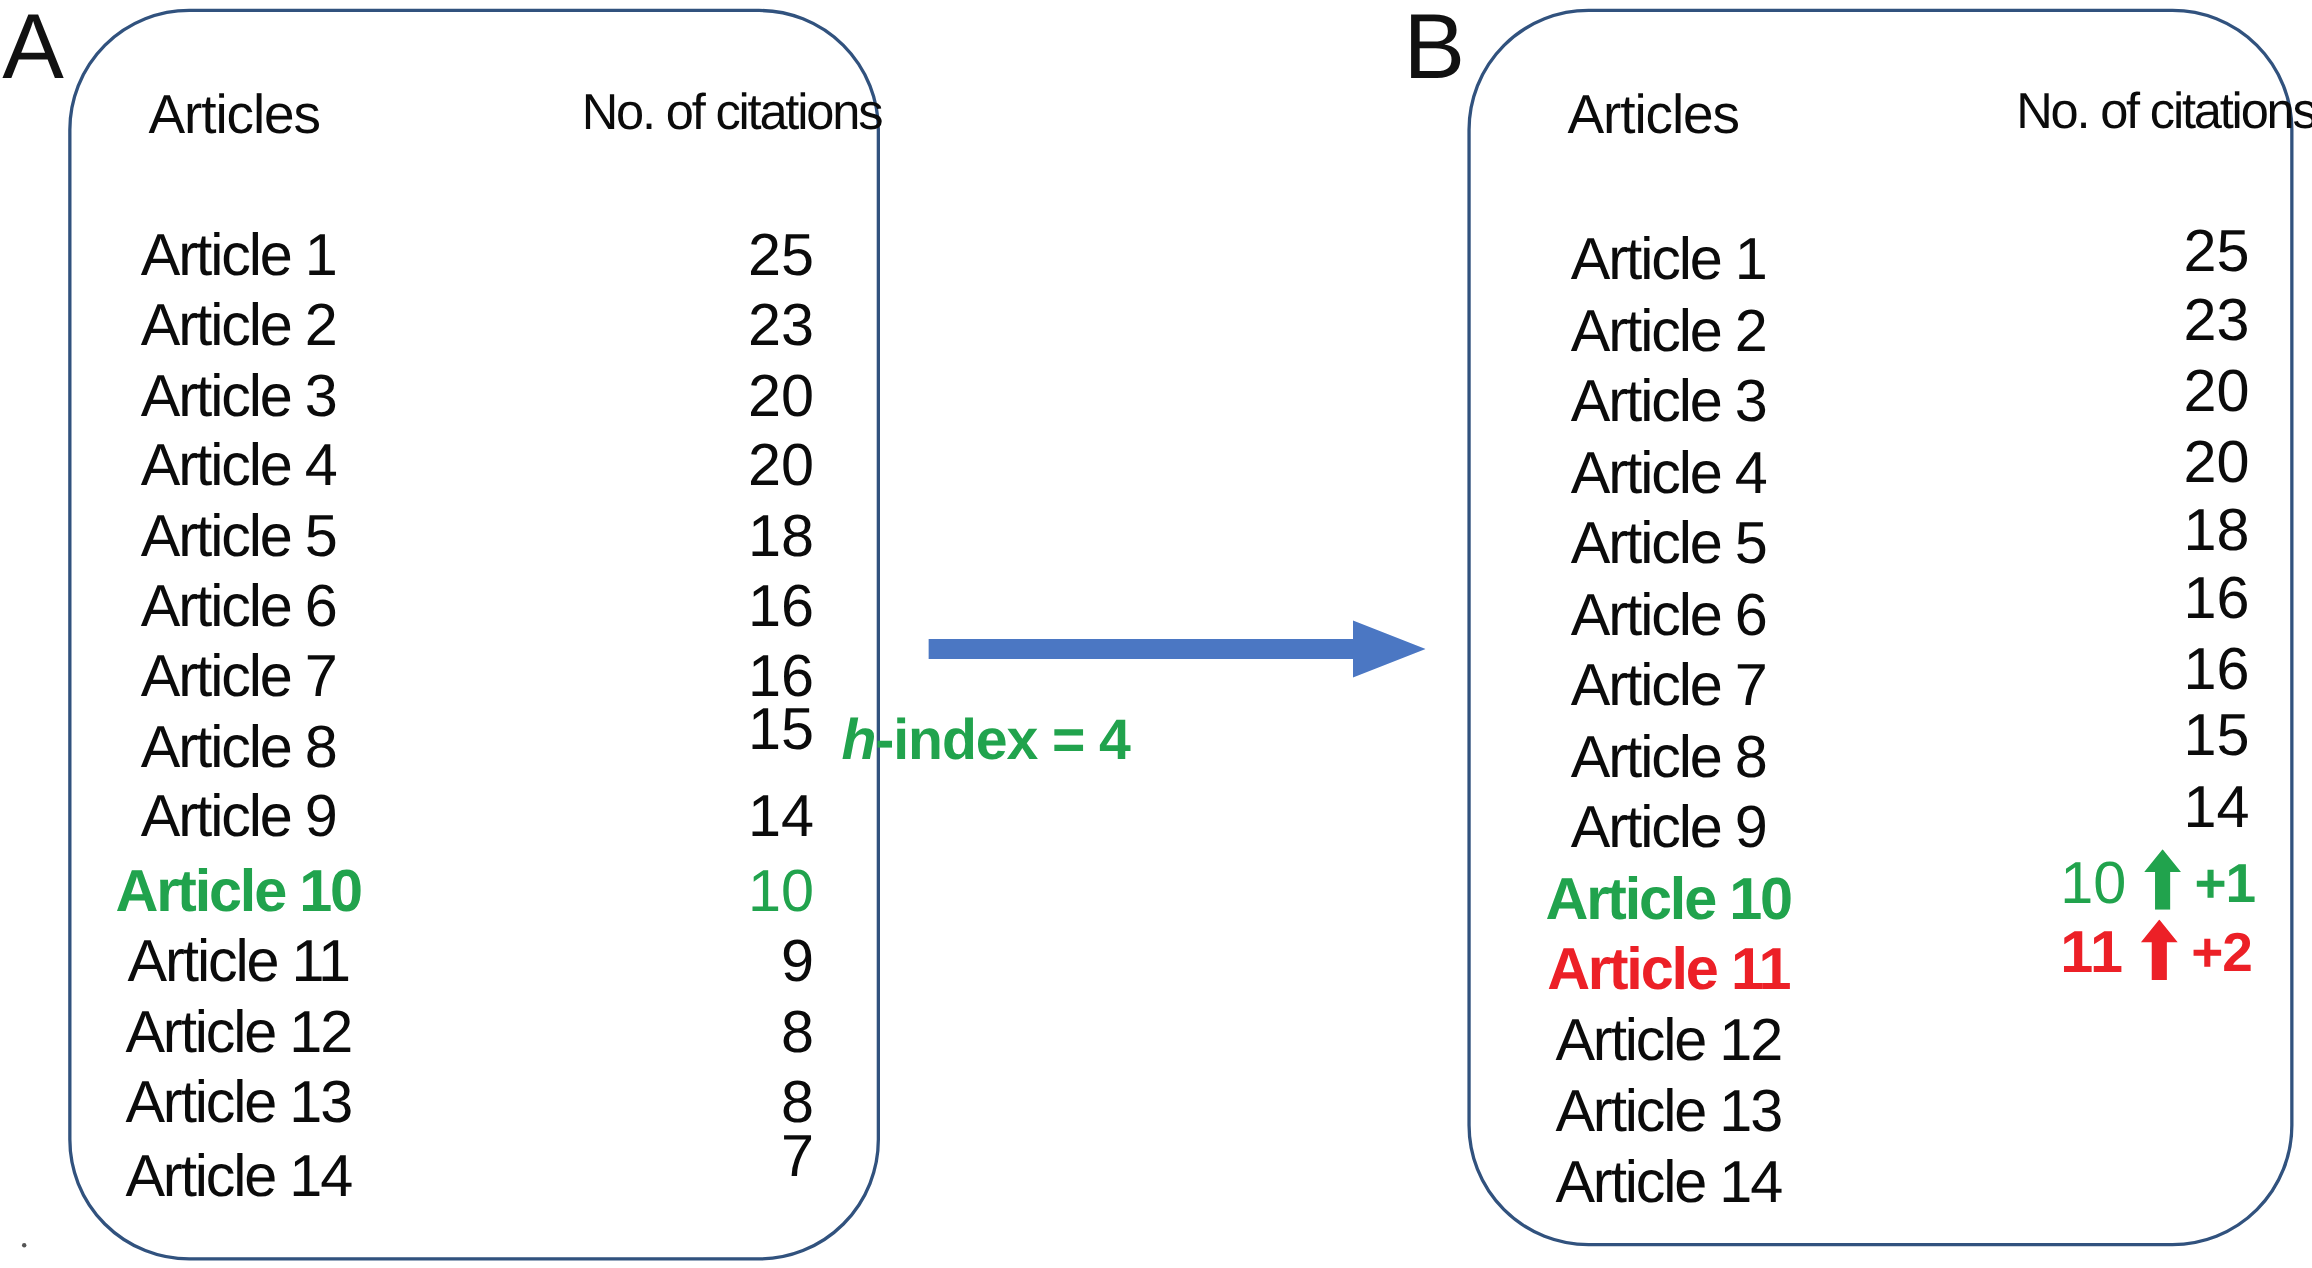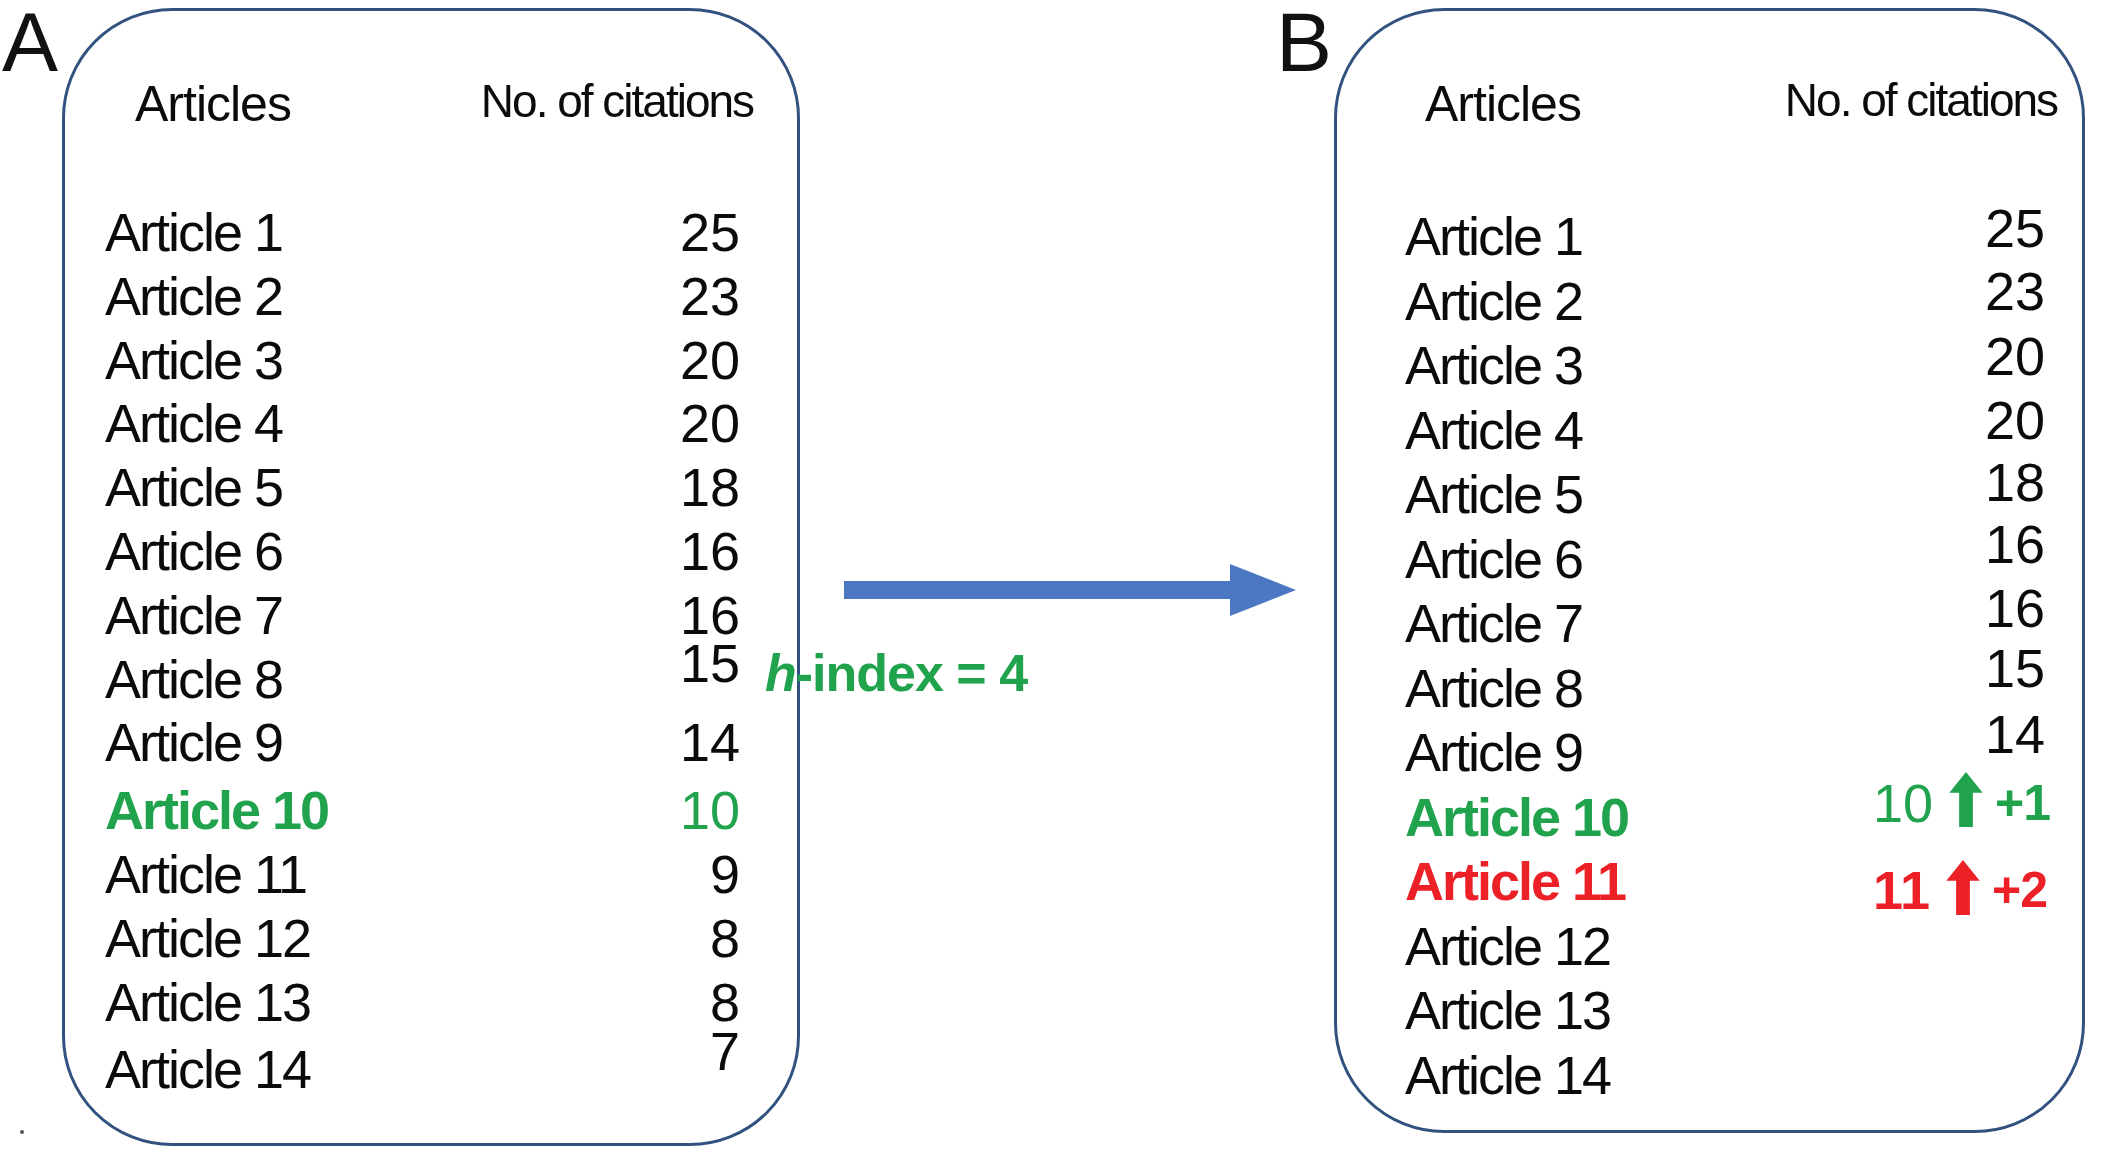--- a/index.html
+++ b/index.html
@@ -23,43 +23,43 @@
     position:absolute;top:0px;
     font-size:84px;line-height:84px;font-weight:400;color:#111;
   }
   #letterA{left:2px;}
   #letterB{left:1276px;}
   .hdr{
     position:absolute;
     font-weight:400;white-space:nowrap;
   }
   .hdr1{font-size:50px;line-height:50px;letter-spacing:-1px;}
-  .hdr2{font-size:46px;line-height:46px;letter-spacing:-2px;text-align:center;}
+  .hdr2{font-size:46px;line-height:46px;letter-spacing:-2px;text-align:center;margin-left:48px;}
   #hdrA1{left:135px;top:79px;}
   #hdrA2{left:467px;top:78px;width:300px;}
   #hdrB1{left:1425px;top:79px;}
   #hdrB2{left:1770px;top:77px;width:302px;}
   .names-col,.cites-col{position:absolute;}
   .name-row{
-    font-size:54px;letter-spacing:-2px;white-space:nowrap;
+    font-size:54px;letter-spacing:-2px;white-space:nowrap;text-align:center;
   }
   #panelA-names .name-row,#panelA-cites .cite-row{height:63.8px;line-height:63.8px;}
   #panelB-names .name-row,#panelB-cites .cite-row{height:64.5px;line-height:64.5px;}
   #panelA-names{left:105px;top:201px;}
   #panelA-cites{left:470px;top:201px;width:270px;}
   #panelB-names{left:1405px;top:204px;}
   #panelB-cites{left:1765px;top:204px;width:280px;}
   .cite-row{font-size:54px;text-align:right;white-space:nowrap;}
   .name-row.green{color:var(--green,#21a34d);font-weight:700;}
   .name-row.red{color:var(--red,#ec2027);font-weight:700;}
   .cite-row.green .val{color:var(--green,#21a34d);}
   .cite-row.red .val{color:var(--red,#ec2027);font-weight:700;}
   .cite-row.with-delta{display:flex;align-items:center;justify-content:flex-start;padding-left:108px;text-align:left;}
   .cite-row.green{color:var(--green,#21a34d);}
-  .cite-row.red{color:var(--red,#ec2027);margin-top:24px;}
+  .cite-row.red{color:var(--red,#ec2027);}
   .up-arrow{width:34px;height:55px;margin:0 12px 0 16px;flex:0 0 auto;transform:translateY(-3px);}
   .delta{font-weight:700;font-size:50px;letter-spacing:-1px;}
   
   #panelA-cites .cite-row:nth-child(8){transform:translateY(-16px);}
   #panelA-cites .cite-row:nth-child(14){transform:translateY(-18px);}
   #panelA-names .name-row:nth-child(10),#panelA-cites .cite-row:nth-child(10){margin-top:4px;}
   #panelA-names .name-row:nth-child(14),#panelA-cites .cite-row:nth-child(14){margin-top:4px;}
   #panelB-cites .cite-row:nth-child(1){transform:translateY(-8px);}
   #panelB-cites .cite-row:nth-child(2){transform:translateY(-10px);}
   #panelB-cites .cite-row:nth-child(3){transform:translateY(-9px);}

